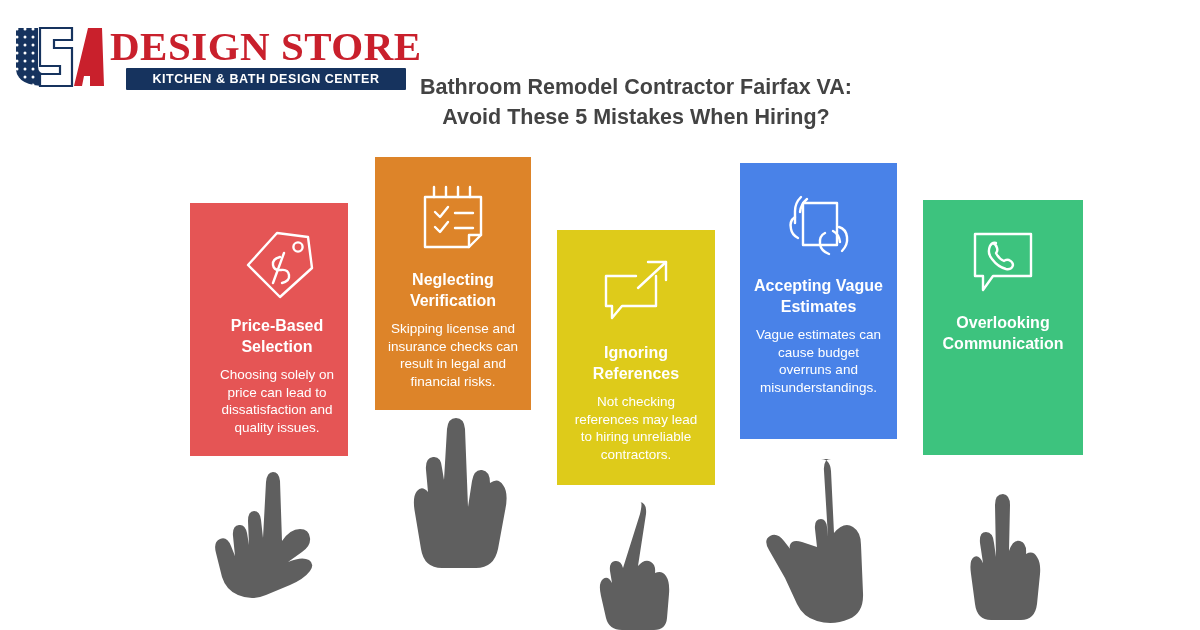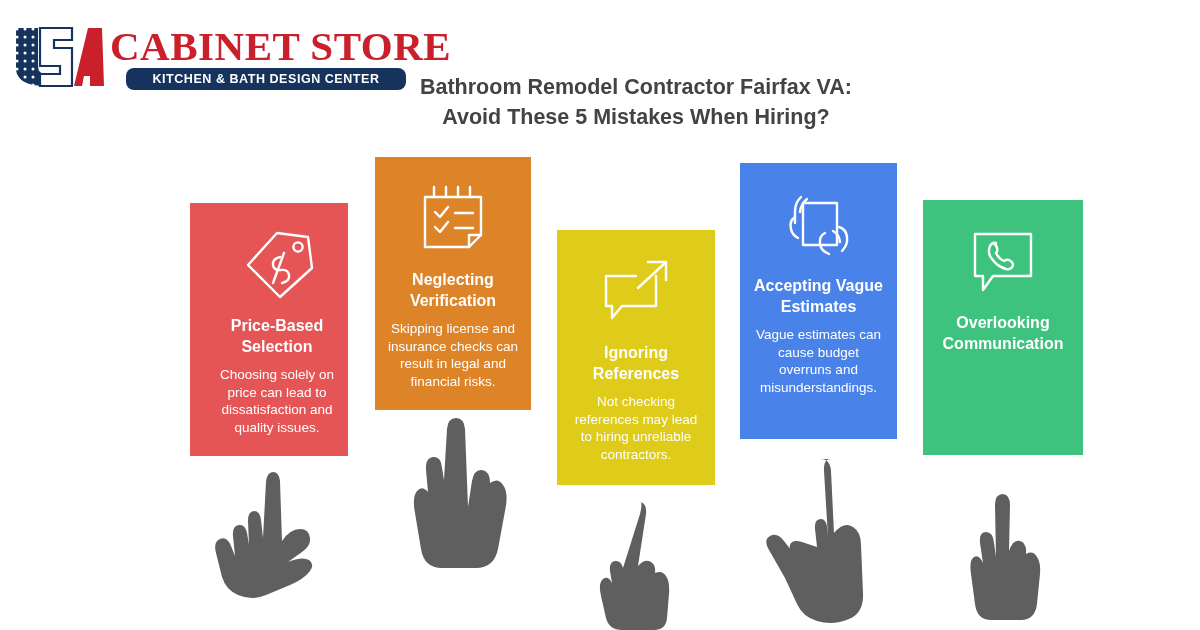--- a/index.html
+++ b/index.html
@@ -13,21 +13,21 @@
 
   
   .header { position:absolute; left:0; top:0; width:1200px; height:130px; }
 
   .logo { position:absolute; left:14px; top:24px; width:392px; height:72px; }
   .logo-emblem { position:absolute; left:0; top:2px; width:92px; height:62px; }
   .logo-word { position:absolute; left:96px; top:-2px; width:300px; height:48px;
     font-size:41px; font-weight:bold; letter-spacing:0.5px; color:#c9202c;
     font-family:"Liberation Serif", serif; line-height:48px; white-space:nowrap; }
   .logo-bar { position:absolute; left:112px; top:44px; width:280px; height:22px;
-    background:#16335e; border-radius:8px; }
+    background:#16335e; border-radius:1px; }
   .logo-bar span { display:block; width:100%; text-align:center; color:#ffffff;
     font-size:12.5px; font-weight:bold; letter-spacing:0.55px; line-height:22px;
     font-family:"Liberation Sans", sans-serif; white-space:nowrap; }
 
   .title { position:absolute; left:406px; top:52px; width:460px;
     text-align:center; color:#434343; font-size:21.5px; font-weight:bold;
     line-height:30px; }
   .title .l2 { display:block; }
 
   
@@ -67,21 +67,21 @@
             <pattern id="stars" width="8" height="8" patternUnits="userSpaceOnUse">
               <circle cx="3" cy="3" r="1.5" fill="#ffffff"></circle>
             </pattern>
           </defs>
           <path d="M2 2 L24 2 L24 40 Q24 48 32 48 L32 60 Q4 60 2 44 Z" fill="#16335e"></path>
           <path d="M2 2 L24 2 L24 40 Q24 48 32 48 L32 60 Q4 60 2 44 Z" fill="url(#stars)"></path>
           <path d="M26 2 L58 2 L58 14 L40 14 L40 22 L58 22 L58 60 L26 60 L26 48 L46 48 L46 40 L26 40 Z" fill="#ffffff" stroke="#16335e" stroke-width="2.2"></path>
           <path d="M60 60 L74 2 L88 2 L90 60 L76 60 L76 50 L70 50 L68 60 Z" fill="#c9202c"></path>
         </svg>
       </div>
-      <div class="logo-word" style="color: rgb(201, 32, 44);">CABINET STORE</div>
+      <div class="logo-word" style="color: rgb(201, 32, 44);">DESIGN STORE</div>
       <div class="logo-bar" style="background: rgb(22, 51, 94);">
         <span>KITCHEN &amp; BATH DESIGN CENTER</span>
       </div>
     </div>
 
     <div class="title" style="color: rgb(67, 67, 67); margin-top: 20px;">
       <span>Bathroom Remodel Contractor Fairfax VA:</span>
       <span class="l2">Avoid These 5 Mistakes When Hiring?</span>
     </div>
   </div>

